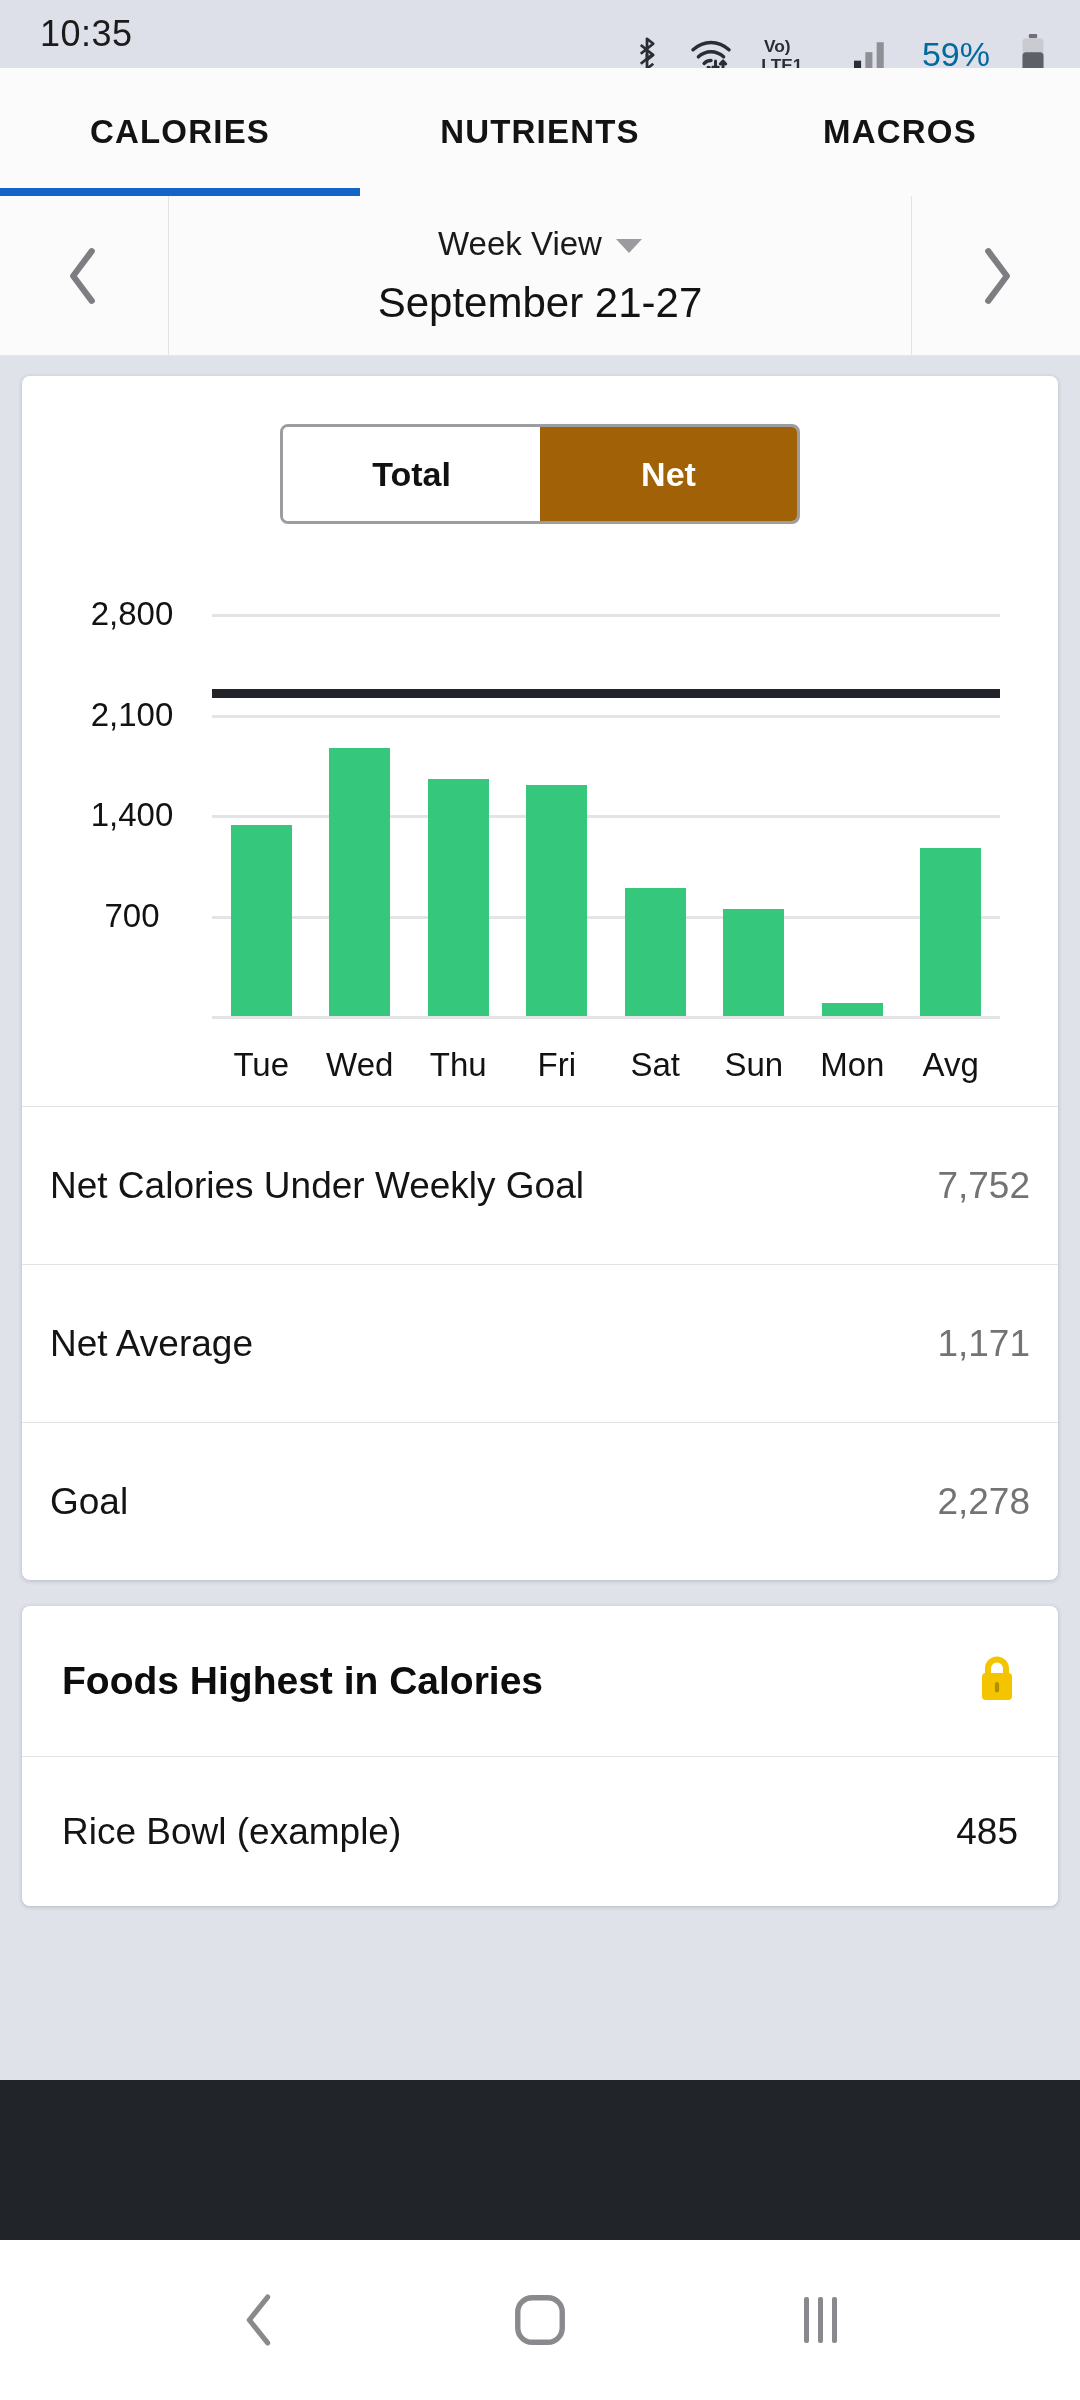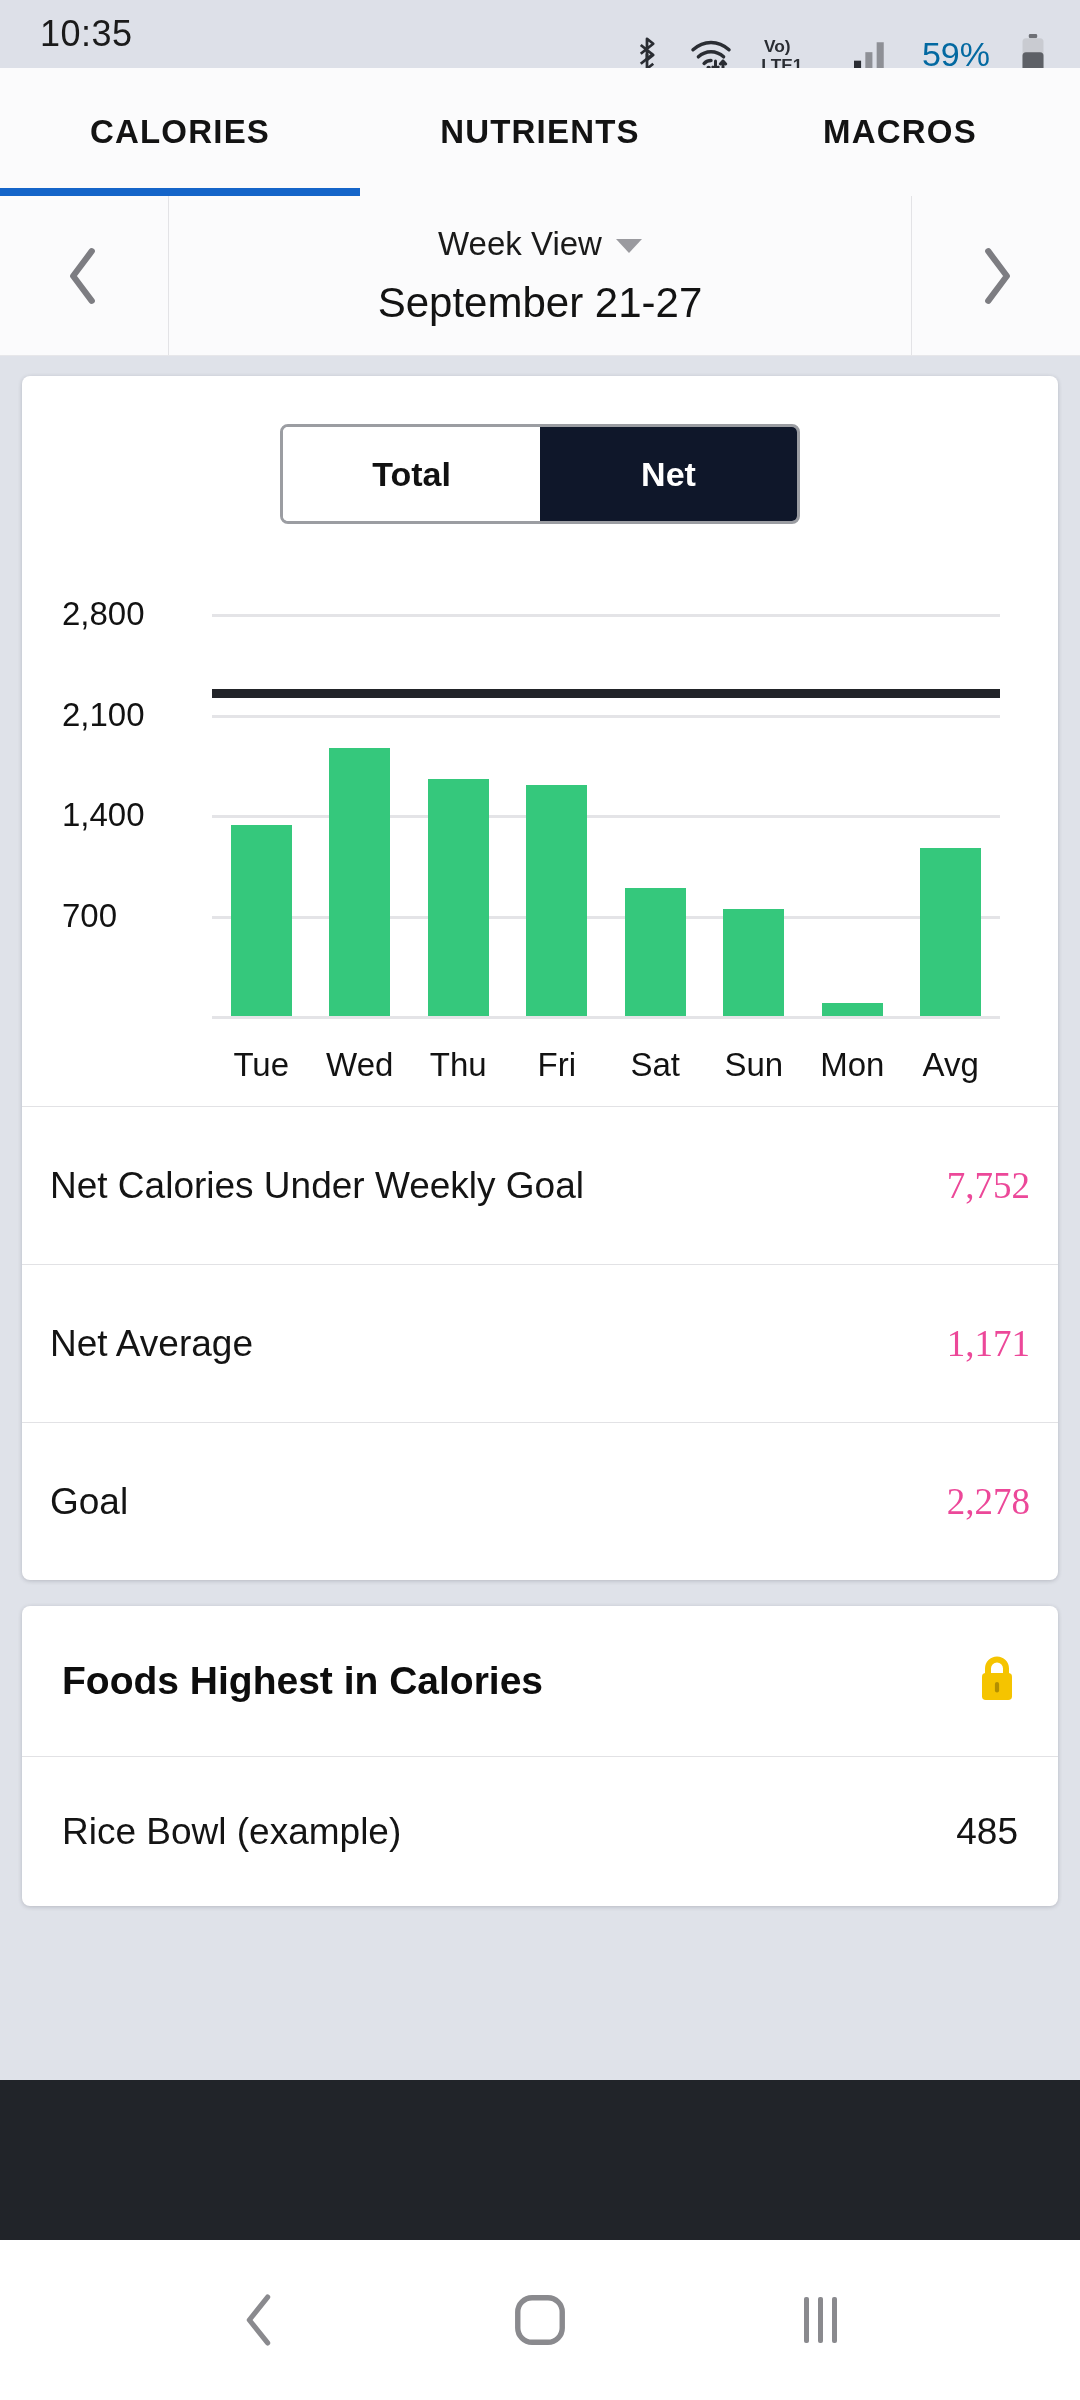--- a/index.html
+++ b/index.html
@@ -68,44 +68,44 @@
   .toggle-wrap { display: flex; justify-content: center; padding: 48px 0 26px 0; }
   .toggle {
     display: flex; border: 3px solid #9b9da2; border-radius: 8px; overflow: hidden;
     width: 520px; height: 100px;
   }
   .toggle-seg {
     flex: 1; display: flex; align-items: center; justify-content: center;
     font-size: 34px; font-weight: 700;
   }
   .toggle-seg.off { background: #ffffff; color: #111111; }
-  .toggle-seg.on { background: #0f172a; color: #ffffff; }
+  .toggle-seg.on { background: #a16207; color: #ffffff; }
 
   
   .chart { position: relative; height: 520px; margin: 26px 40px 0 40px; }
   .plot { position: absolute; left: 150px; right: 18px; top: 24px; bottom: 80px; }
   .gridline { position: absolute; left: 0; right: 0; height: 3px; background: #e4e4e7; }
   .ytick {
-    position: absolute; left: 0; width: 140px; text-align: left;
+    position: absolute; left: 0; width: 140px; text-align: center;
     font-size: 33px; color: #121212; transform: translateY(-50%);
   }
   .goal-line { position: absolute; left: 0; right: 0; height: 9px; background: #222429; }
   .bars { position: absolute; left: 0; right: 0; bottom: 0; top: 0; display: flex; align-items: flex-end; }
   .bar-slot { flex: 1; display: flex; justify-content: center; align-items: flex-end; height: 100%; }
   .bar { width: 62%; background: #35c87c; }
   .xlabels { position: absolute; left: 150px; right: 18px; bottom: 12px; display: flex; }
   .xlabel { flex: 1; text-align: center; font-size: 33px; color: #121212; }
 
   
   .stat-row {
     display: flex; align-items: center; justify-content: space-between;
     padding: 0 28px; height: 158px; border-top: 1px solid #e2e2e5;
   }
   .stat-label { font-size: 37px; color: #141414; }
-  .stat-value { font-size: 37px; color: #ec4899; font-family: Liberation Serif, serif; }
+  .stat-value { font-size: 37px; color: #737373; }
 
   
   .foods-head {
     display: flex; align-items: center; justify-content: space-between;
     padding: 0 40px; height: 150px;
   }
   .foods-title { font-size: 39px; font-weight: 700; color: #0d0d0d; }
   .food-row {
     display: flex; align-items: center; justify-content: space-between;
     padding: 0 40px; height: 150px; border-top: 1px solid #e2e2e5; gap: 16px;

